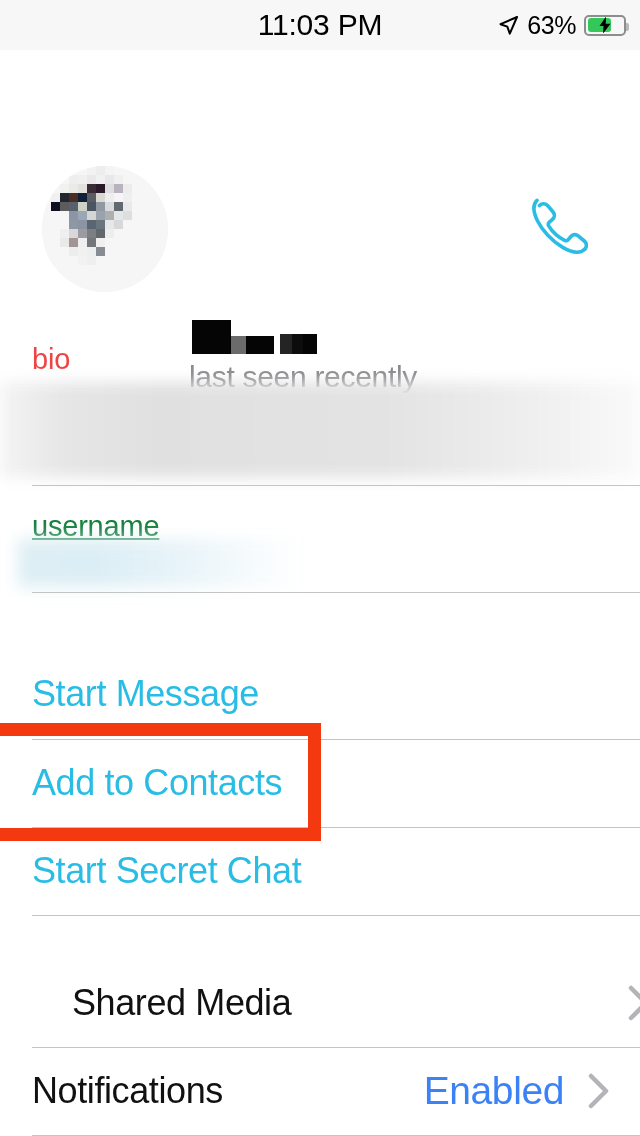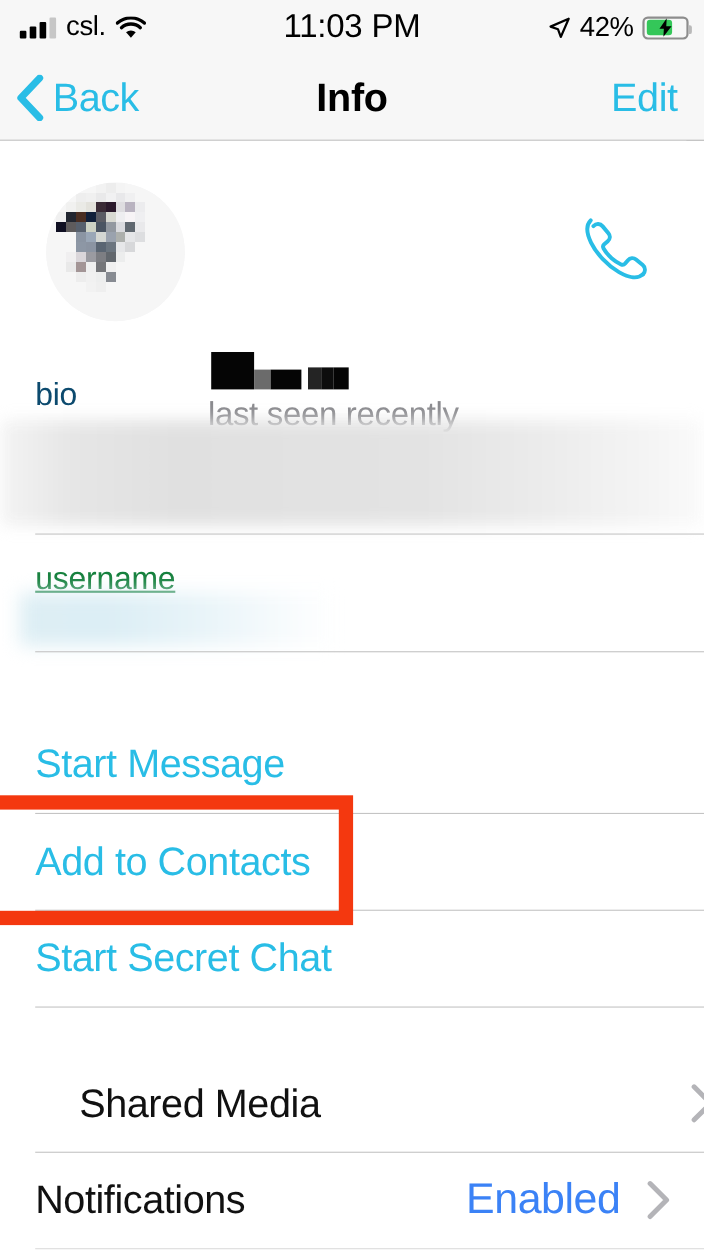--- a/index.html
+++ b/index.html
@@ -229,21 +229,21 @@
     cursor: pointer;
   }
   .call-btn svg { display:block; width: 62px; height: 62px; }
 
   
   .bio-label {
     position: absolute;
     left: 32px;
     top: 343px;
     font-size: 29px;
-    color: #0c4a6e;
+    color: #ef4444;
     letter-spacing: -0.2px;
   }
   .bio-blur {
     position: absolute;
     left: 0;
     top: 382px;
     width: 640px;
     height: 96px;
     background: linear-gradient(90deg,
        #f4f4f4 0%, #e6e6e6 10%, #e0e0e0 25%, #e2e2e2 45%,
@@ -345,69 +345,41 @@
     pointer-events: none;
     z-index: 20;
   }
 </style>
 </head>
 <body>
 
 <div class="screen">
 
   <div class="status-bar">
-    <div class="status-left">
-      <span class="signal-bars">
-        <i></i>
-          <i></i>
-          <i></i>
-          <i></i>
-      </span>
-      <span class="carrier">csl.</span>
-      <span>
-        <svg class="wifi-icon" viewBox="0 0 28 21">
-          <path d="M14 19.4 L9.6 14.3 a6.9 6.9 0 0 1 8.8 0 Z" fill="#000"></path>
-          <path d="M5.4 10.2 a12.6 12.6 0 0 1 17.2 0" stroke="#000" stroke-width="3" fill="none" stroke-linecap="round"></path>
-          <path d="M1.7 6.0 a18.4 18.4 0 0 1 24.6 0" stroke="#000" stroke-width="3" fill="none" stroke-linecap="round"></path>
-        </svg>
-      </span>
-    </div>
 
     <div class="status-center">
       <span class="clock">11:03 PM</span>
     </div>
 
     <div class="status-right">
       <span>
         <svg class="loc-icon" viewBox="0 0 21 21">
           <path d="M19 2 L2.5 9.2 L9.3 11.6 L11.8 18.6 Z" fill="none" stroke="#000" stroke-width="2" stroke-linejoin="round"></path>
         </svg>
       </span>
-      <span class="battery-pct">42%</span>
+      <span class="battery-pct">63%</span>
       <span class="battery">
         <span class="fill"></span>
         <svg class="bolt" viewBox="0 0 13 17">
           <path d="M7.6 0 L1 9.6 h4 L4.6 17 L12 7.3 H7.2 Z" fill="#000"></path>
         </svg>
       </span>
     </div>
   </div>
 
-  <div class="nav-bar">
-    <div class="nav-back">
-      <span>
-        <svg class="chev-back" viewBox="0 0 26 42">
-          <path d="M22 3 L5 21 L22 39" fill="none" stroke="#29bde6" stroke-width="6.5" stroke-linecap="round" stroke-linejoin="round"></path>
-        </svg>
-      </span>
-      <span class="nav-back-label">Back</span>
-    </div>
-    <div class="nav-title">Info</div>
-    <div class="nav-edit">Edit</div>
-  </div>
 
   <div class="profile">
     <div class="avatar">
       <svg viewBox="0 0 14 14" shape-rendering="crispEdges" preserveAspectRatio="none">
         <rect width="14" height="14" fill="#f6f6f6"></rect>
         <rect x="5" y="0" width="1" height="1" fill="#f2f2f2"></rect>
           <rect x="6" y="0" width="1" height="1" fill="#ededed"></rect>
           <rect x="7" y="0" width="1" height="1" fill="#f4f4f4"></rect>
         <rect x="3" y="1" width="1" height="1" fill="#eeeeee"></rect>
           <rect x="4" y="1" width="1" height="1" fill="#f0f0f0"></rect>

